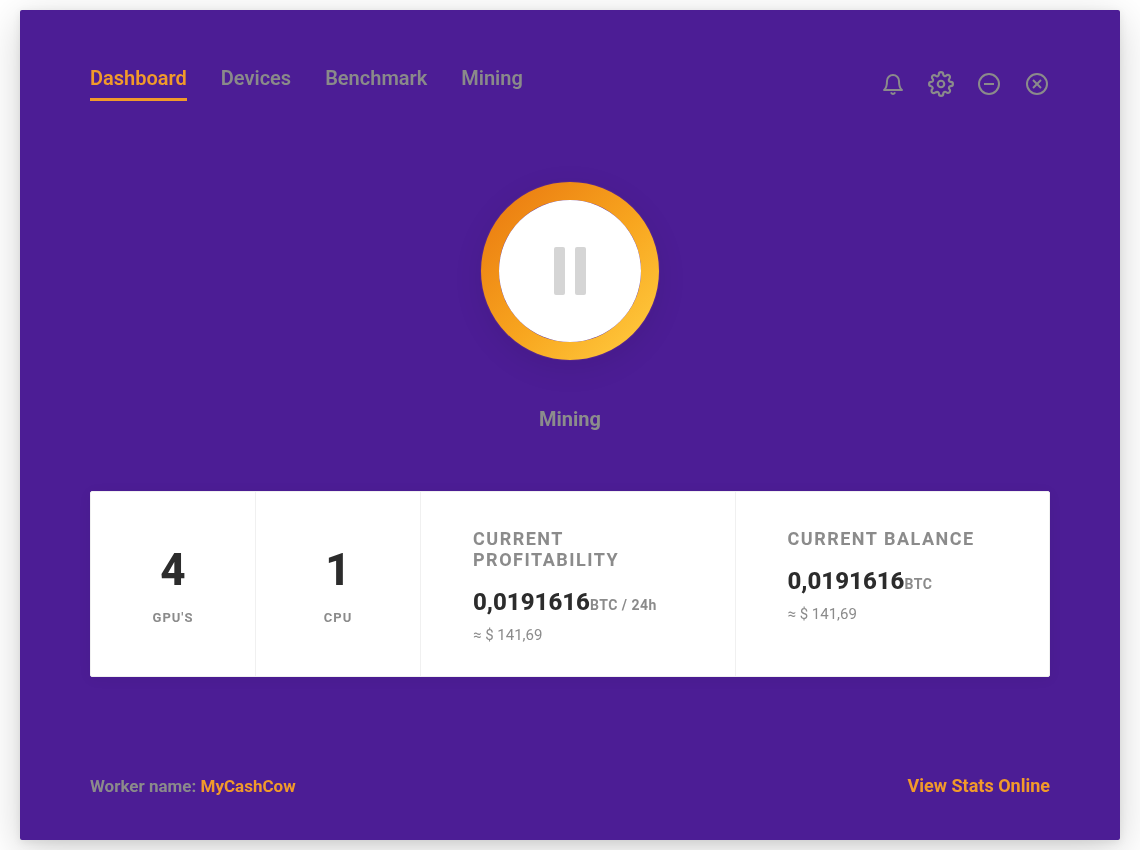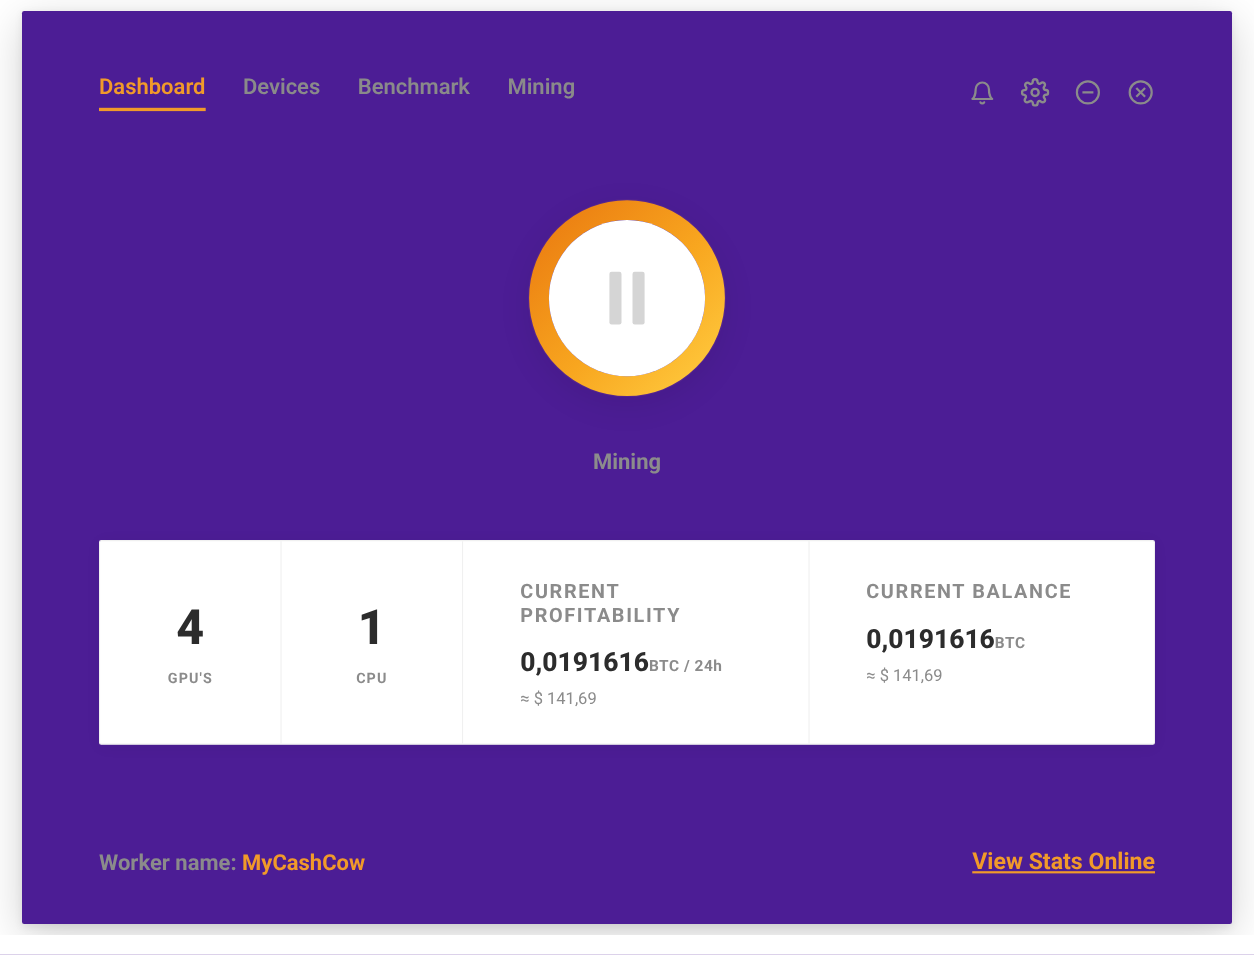--- a/index.html
+++ b/index.html
@@ -197,36 +197,35 @@
 
     
     .footer {
       display: flex;
       justify-content: space-between;
       align-items: center;
       margin-top: auto;
     }
 
     .worker-name {
-      font-size: 20px;
+      font-size: 17px;
       font-weight: 700;
       color: #8b8b8b;
       text-align: center;
     }
 
     .worker-name-value {
       color: #f19a2a;
     }
 
     .view-stats {
-      font-size: 21px;
+      font-size: 18px;
       font-weight: 700;
       color: #f19a2a;
       cursor: pointer;
-      text-decoration: underline;
     }
   </style>
 </head>
 <body>
 
 <div class="app-window">
 
   <div class="header">
     <div class="tabs">
       <div class="tab active">Dashboard</div>

